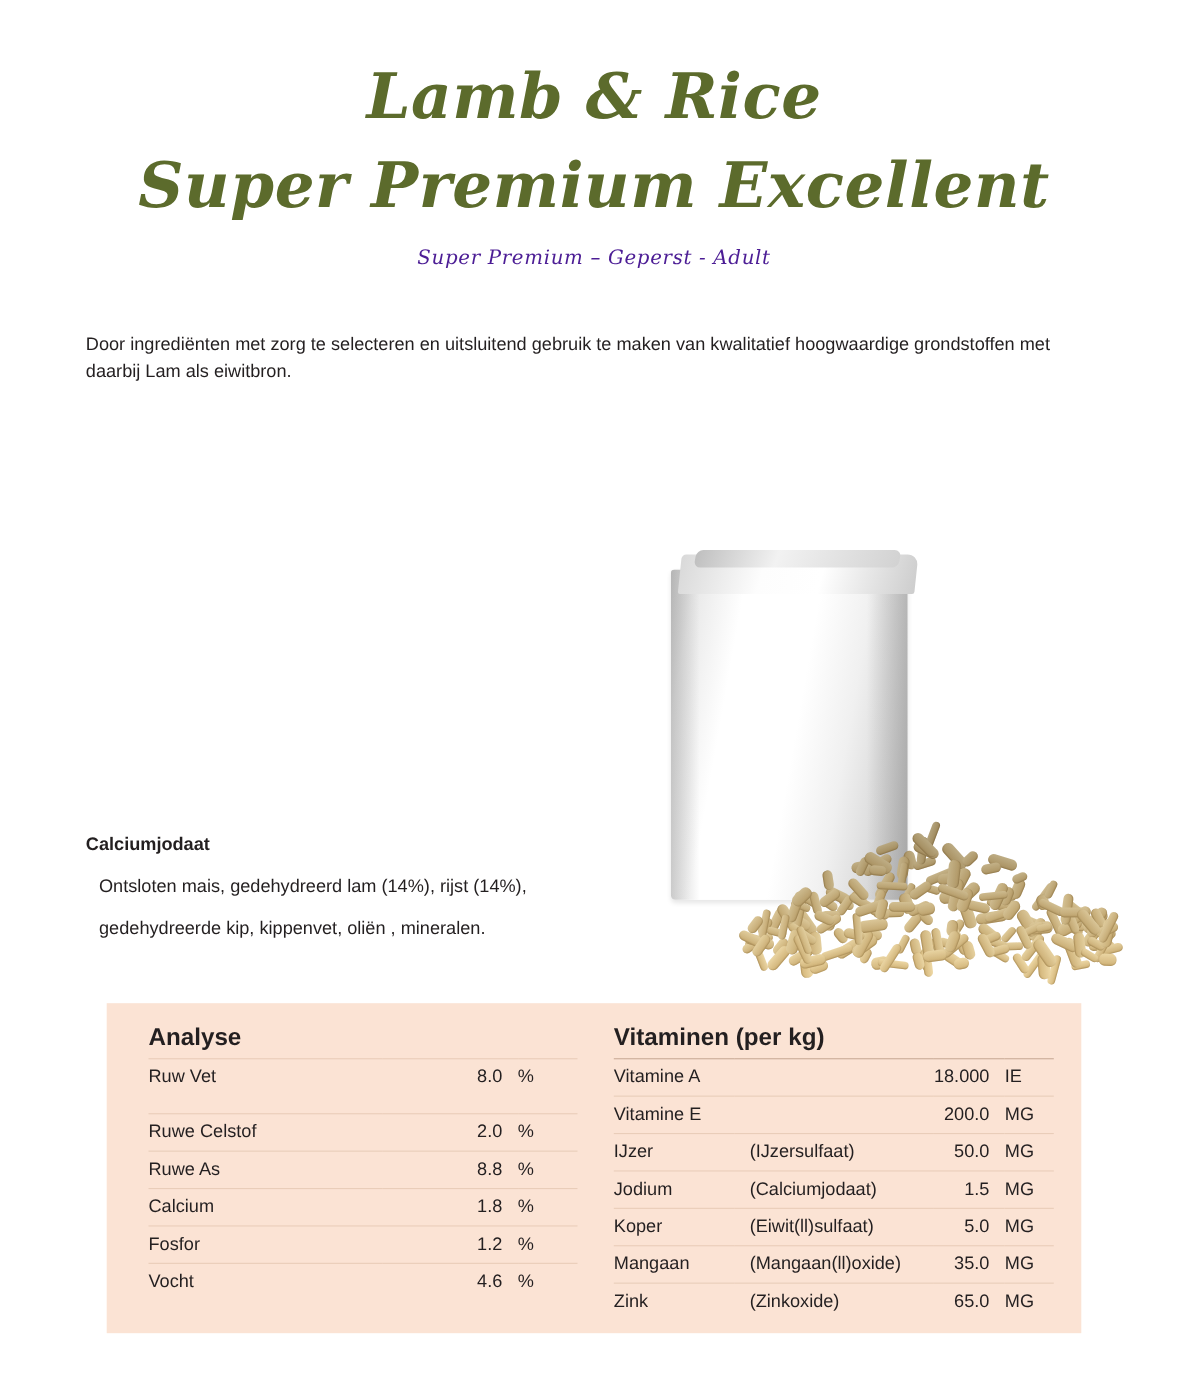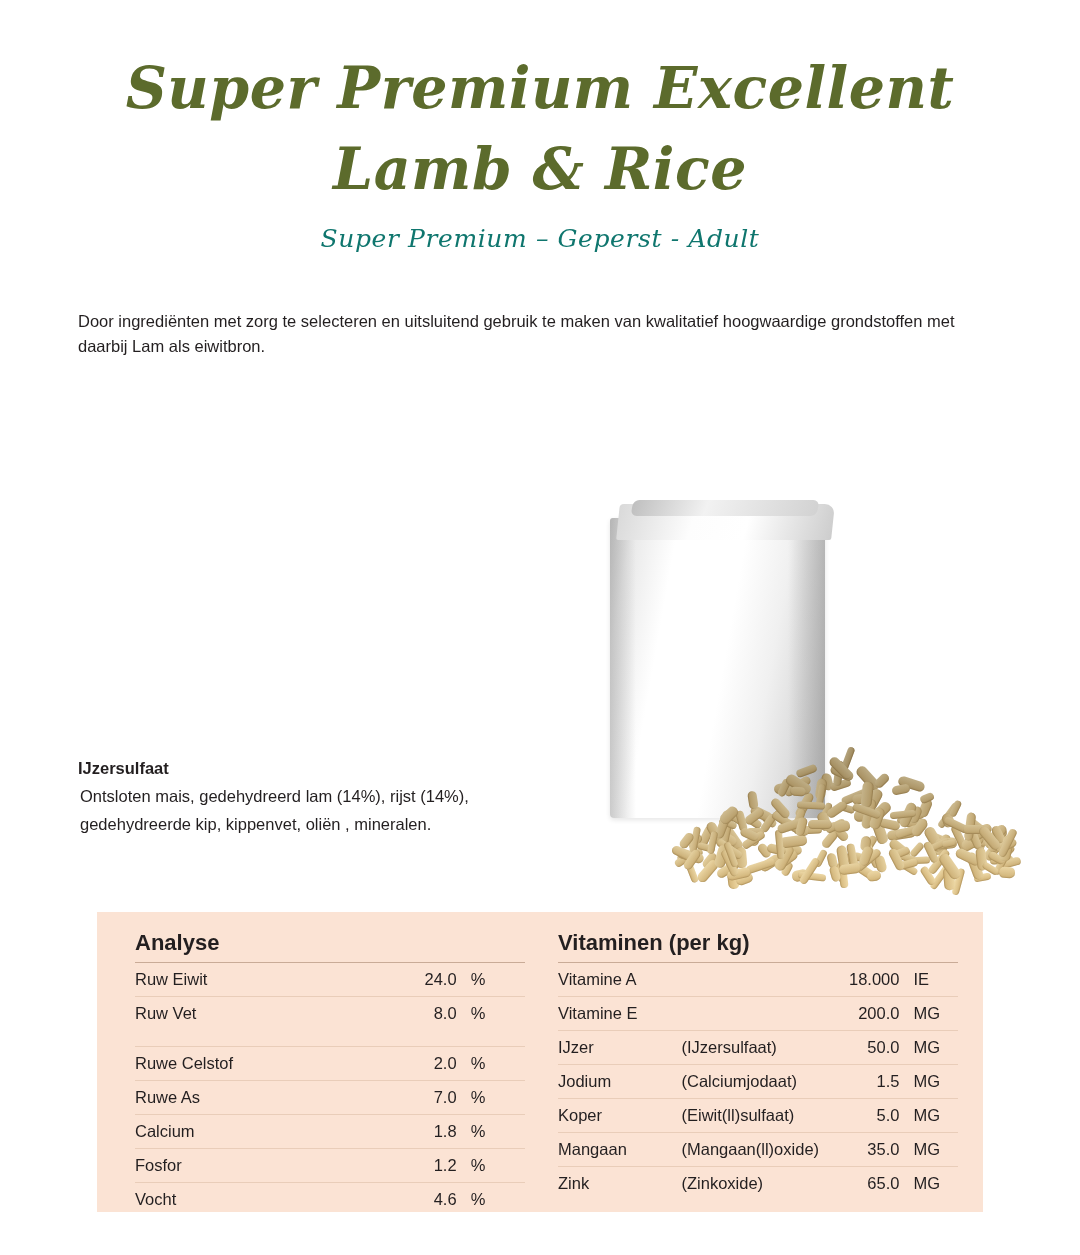--- a/index.html
+++ b/index.html
@@ -26,22 +26,22 @@
     font-style: italic;
     font-weight: bold;
     color: #5c6b2c;
     font-size: 57px;
     line-height: 1.42;
     letter-spacing: 0.5px;
   }
   .subtitle {
     font-family: "DejaVu Serif", serif;
     font-style: italic;
-    color: #0f766e;
-    font-size: 25px;
+    color: #4c1d95;
+    font-size: 18px;
     margin-top: 14px;
     letter-spacing: 0.6px;
   }
 
   
   .intro {
     margin: 56px 78px 0 78px;
     font-size: 16.5px;
     line-height: 1.55;
   }
@@ -141,21 +141,21 @@
     width: 430px;
     font-size: 16.5px;
     line-height: 1.58;
   }
   .samenstelling h3 {
     margin: 0 0 2px 0;
     font-size: 16.5px;
     font-weight: bold;
   }
   .samenstelling p {
-    margin: 2px;
+    margin: 12px;
   }
 
   
   .panel {
     position: absolute;
     left: 97px;
     top: 912px;
     width: 886px;
     height: 300px;
     background: #fbe3d4;
@@ -196,22 +196,22 @@
 
   .an-name { width: 180px; }
   .an-val  { width: 90px; }
   .vit-name { width: 112px; }
   .vit-desc { width: 170px; }
 </style>
 </head>
 <body>
 
 <div class="header">
+  <div class="title-line">Lamb &amp; Rice</div>
   <div class="title-line">Super Premium Excellent</div>
-  <div class="title-line">Lamb &amp; Rice</div>
   <div class="subtitle">Super Premium – Geperst - Adult</div>
 </div>
 
 <div class="intro">
   <p class="body">Door ingrediënten met zorg te selecteren en uitsluitend gebruik te maken van kwalitatief hoogwaardige grondstoffen met daarbij Lam als eiwitbron.</p>
 </div>
 
 <div class="product-area">
   <div class="bag"></div>
   <div class="bag-shade-left"></div>
@@ -406,51 +406,46 @@
       <div class="pellet" style="left: 118.147px; top: 20.5238px; width: 20.7644px; height: 7.68897px; transform: rotate(-20deg); filter: brightness(0.83);"></div>
       <div class="pellet" style="left: 147.779px; top: 58.8403px; width: 22.2009px; height: 9.33875px; transform: rotate(-34.7deg); filter: brightness(0.92);"></div>
       <div class="pellet" style="left: 297.95px; top: 86.9269px; width: 26.6722px; height: 10.4023px; transform: rotate(49.7deg); filter: brightness(0.98);"></div>
       <div class="pellet" style="left: 320.829px; top: 120.695px; width: 15.9911px; height: 10.7455px; transform: rotate(2.8deg); filter: brightness(1.06);"></div>
       <div class="pellet" style="left: 314.529px; top: 92.8454px; width: 29.5243px; height: 8.42651px; transform: rotate(-63.4deg); filter: brightness(0.99);"></div>
       <div class="pellet" style="left: 173.716px; top: 60.8188px; width: 28.6528px; height: 8.49743px; transform: rotate(19.4deg); filter: brightness(0.92);"></div>
     </div>
 </div>
 
 <div class="samenstelling">
-  <h3>IJzersulfaat</h3>
+  <h3>Calciumjodaat</h3>
   <p>Ontsloten mais, gedehydreerd lam (14%), rijst (14%),</p>
   <p>gedehydreerde kip, kippenvet, oliën , mineralen.</p>
 </div>
 
 <div class="panel">
   <div class="panel-col col-analyse">
     <h2>Analyse</h2>
     <table class="data">
       <tbody id="analyse-body">
-          <tr class="first">
-            <td class="c-name an-name">Ruw Eiwit</td>
-            <td class="c-val an-val">24.0</td>
-            <td class="c-unit">%</td>
-          </tr>
           <tr>
             <td class="c-name an-name">Ruw Vet</td>
             <td class="c-val an-val">8.0</td>
             <td class="c-unit">%</td>
           </tr>
           <tr class="spacer">
             <td colspan="3"></td>
           </tr>
           <tr>
             <td class="c-name an-name">Ruwe Celstof</td>
             <td class="c-val an-val">2.0</td>
             <td class="c-unit">%</td>
           </tr>
           <tr>
             <td class="c-name an-name">Ruwe As</td>
-            <td class="c-val an-val">7.0</td>
+            <td class="c-val an-val">8.8</td>
             <td class="c-unit">%</td>
           </tr>
           <tr>
             <td class="c-name an-name">Calcium</td>
             <td class="c-val an-val">1.8</td>
             <td class="c-unit">%</td>
           </tr>
           <tr>
             <td class="c-name an-name">Fosfor</td>
             <td class="c-val an-val">1.2</td>

